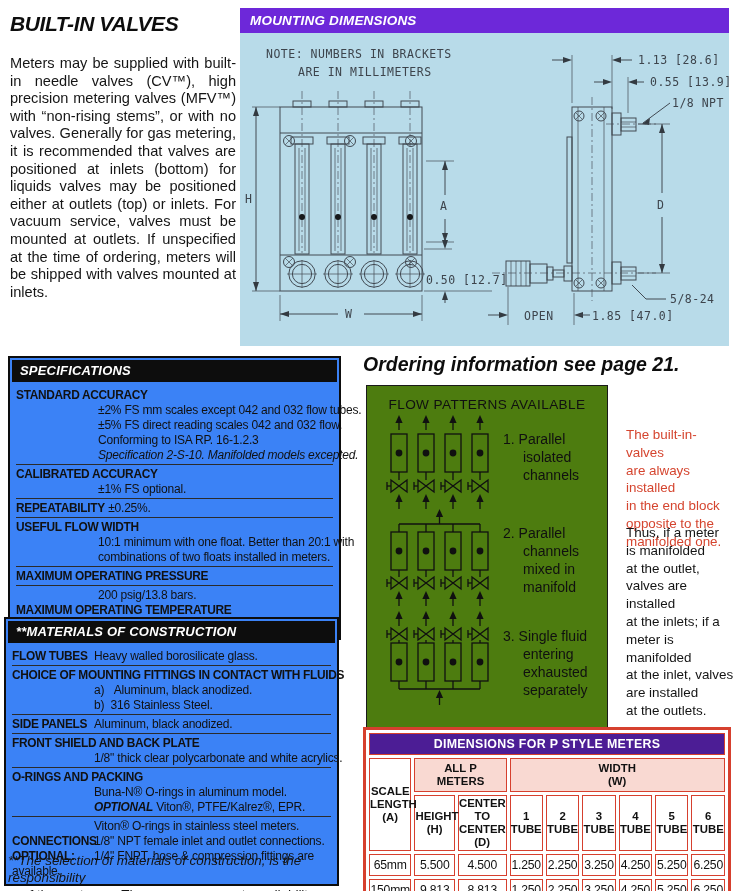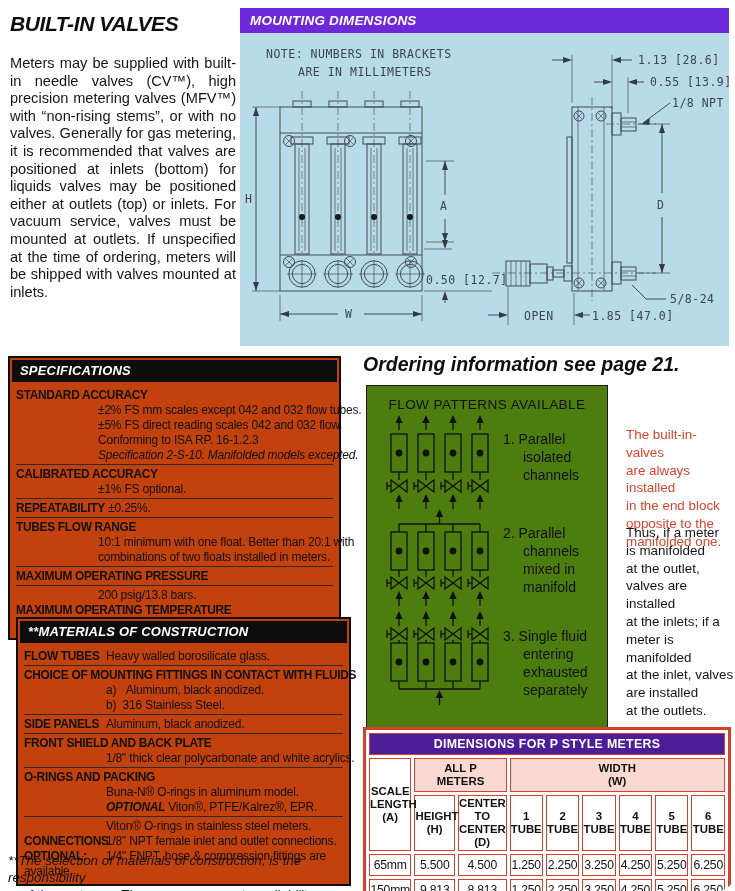--- a/index.html
+++ b/index.html
@@ -1,26 +1,26 @@
 <!DOCTYPE html>
 <html><head>
 <meta charset="utf-8">
 <style>
   html,body{margin:0;padding:0;background:#ffffff;}
   #page{position:relative;width:735px;height:891px;background:#fff;overflow:hidden;
-        font-family:"Liberation Sans",sans-serif;color:#111;border-radius:18px;}
+        font-family:"Liberation Sans",sans-serif;color:#111;}
 
   
   #main-title{position:absolute;left:10px;top:12px;font-size:21px;font-weight:bold;
               font-style:italic;letter-spacing:-0.4px;color:#0d0d0d;}
   #intro-text{position:absolute;left:10px;top:55px;width:226px;font-size:14.6px;
               line-height:17.6px;text-align:justify;color:#151515;}
 
   
-  .panel{position:absolute;border:2px solid #0d0d0d;background:#c2410c;}
+  .panel{position:absolute;border:2px solid #0d0d0d;background:#3b82f6;}
   .panel-bar{background:#0d0d0d;color:#fff;font-style:italic;font-weight:bold;
              font-size:13px;padding:3px 8px 4px 8px;margin:2px;letter-spacing:0.2px;}
   .panel-body{padding:4px 6px 5px 6px;font-size:12px;line-height:15px;}
   .sh{font-weight:bold;font-size:11.9px;letter-spacing:-0.3px;white-space:nowrap;}
   .sv{padding-left:82px;white-space:nowrap;letter-spacing:-0.2px;}
   .it{font-style:italic;}
   .rl{border-bottom:1.4px solid #2b2b2b;padding-bottom:1px;margin-bottom:2px;}
   .lab{display:inline-block;width:82px;font-weight:bold;font-size:11.9px;letter-spacing:-0.3px;}
   .mv{letter-spacing:-0.2px;}
 
@@ -301,31 +301,31 @@
     <div class="panel-bar">SPECIFICATIONS</div>
     <div class="panel-body">
       <div class="sh">STANDARD ACCURACY</div>
       <div class="sv">±2% FS mm scales except 042 and 032 flow tubes.</div>
       <div class="sv">±5% FS direct reading scales 042 and 032 flow.</div>
       <div class="sv">Conforming to ISA RP. 16-1.2.3</div>
       <div class="sv it rl">Specification 2-S-10. Manifolded models excepted.</div>
       <div class="sh">CALIBRATED ACCURACY</div>
       <div class="sv rl">±1% FS optional.</div>
       <div class="rl"><span class="sh">REPEATABILITY</span> <span class="mv">±0.25%.</span></div>
-      <div class="sh">TUBES FLOW RANGE</div>
+      <div class="sh">USEFUL FLOW WIDTH</div>
       <div class="sv">10:1 minimum with one float. Better than 20:1 with</div>
       <div class="sv rl">combinations of two floats installed in meters.</div>
       <div class="sh rl">MAXIMUM OPERATING PRESSURE</div>
       <div class="sv">200 psig/13.8 bars.</div>
       <div class="sh">MAXIMUM OPERATING TEMPERATURE</div>
       <div class="sv">250 °F/ 121 °C.</div>
     </div>
   </div>
 
-  <div class="panel" id="materials-panel" style="left:16px;top:617px;width:331px;">
+  <div class="panel" id="materials-panel" style="left:4px;top:617px;width:331px;">
     <div class="panel-bar">**MATERIALS OF CONSTRUCTION</div>
     <div class="panel-body">
       <div class="rl"><span class="lab">FLOW TUBES</span><span class="mv">Heavy walled borosilicate glass.</span></div>
       <div class="sh">CHOICE OF MOUNTING FITTINGS IN CONTACT WITH FLUIDS</div>
       <div class="sv">a)&nbsp;&nbsp;&nbsp;Aluminum, black anodized.</div>
       <div class="sv rl">b)&nbsp;&nbsp;316 Stainless Steel.</div>
       <div class="rl"><span class="lab">SIDE PANELS</span><span class="mv">Aluminum, black anodized.</span></div>
       <div class="sh">FRONT SHIELD AND BACK PLATE</div>
       <div class="sv rl">1/8" thick clear polycarbonate and white acrylics.</div>
       <div class="sh">O-RINGS AND PACKING</div>

